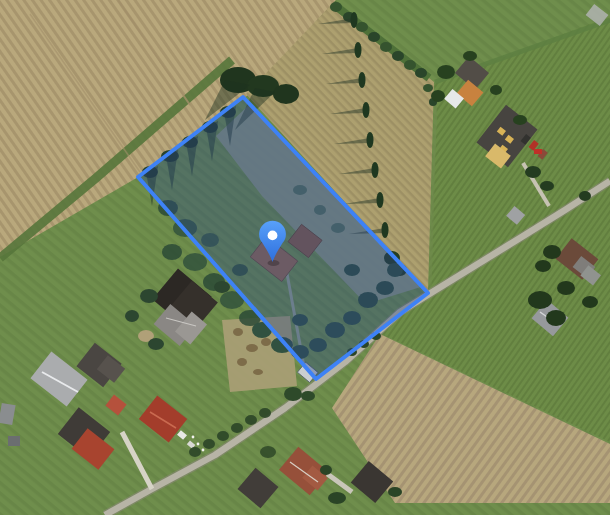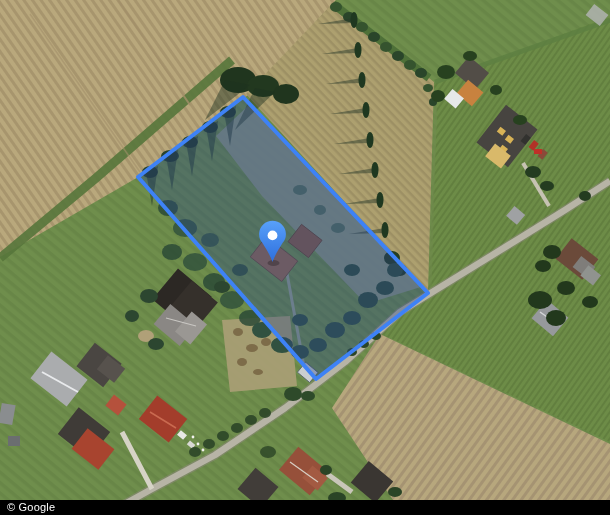--- a/index.html
+++ b/index.html
@@ -248,16 +248,13 @@
 
   <polygon stroke-width="4" stroke-linejoin="round" points="243,97 428,293 316,379 138,177" fill="rgba(38,70,138,0.36)" stroke="#3e82f6"></polygon>
 
   <g transform="translate(272.5,262)">
     <ellipse cx="1" cy="1" rx="6" ry="3" fill="rgba(0,0,0,0.25)"></ellipse>
     <path d="M0,0 C-3,-8.5 -6.5,-13 -10,-19 A13.4,13.4 0 1,1 10,-19 C6.5,-13 3,-8.5 0,0 Z" fill="url(#pinGrad)"></path>
     <circle cx="0" cy="-26.6" r="4.9" fill="#ffffff"></circle>
   </g>
 </svg>
 
-<div class="attribution">
-  <span>© Google</span>
 </div>
-</div>
 
 </body></html>

